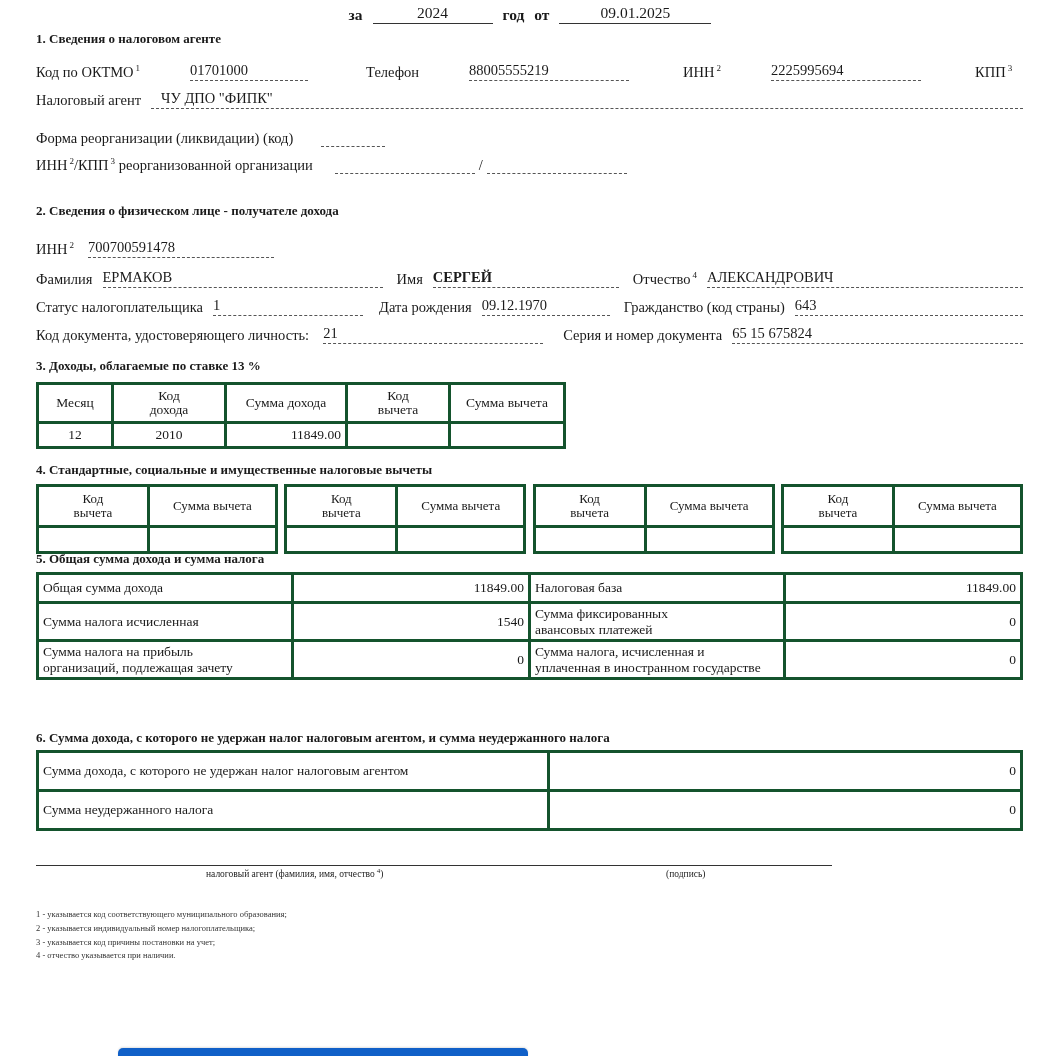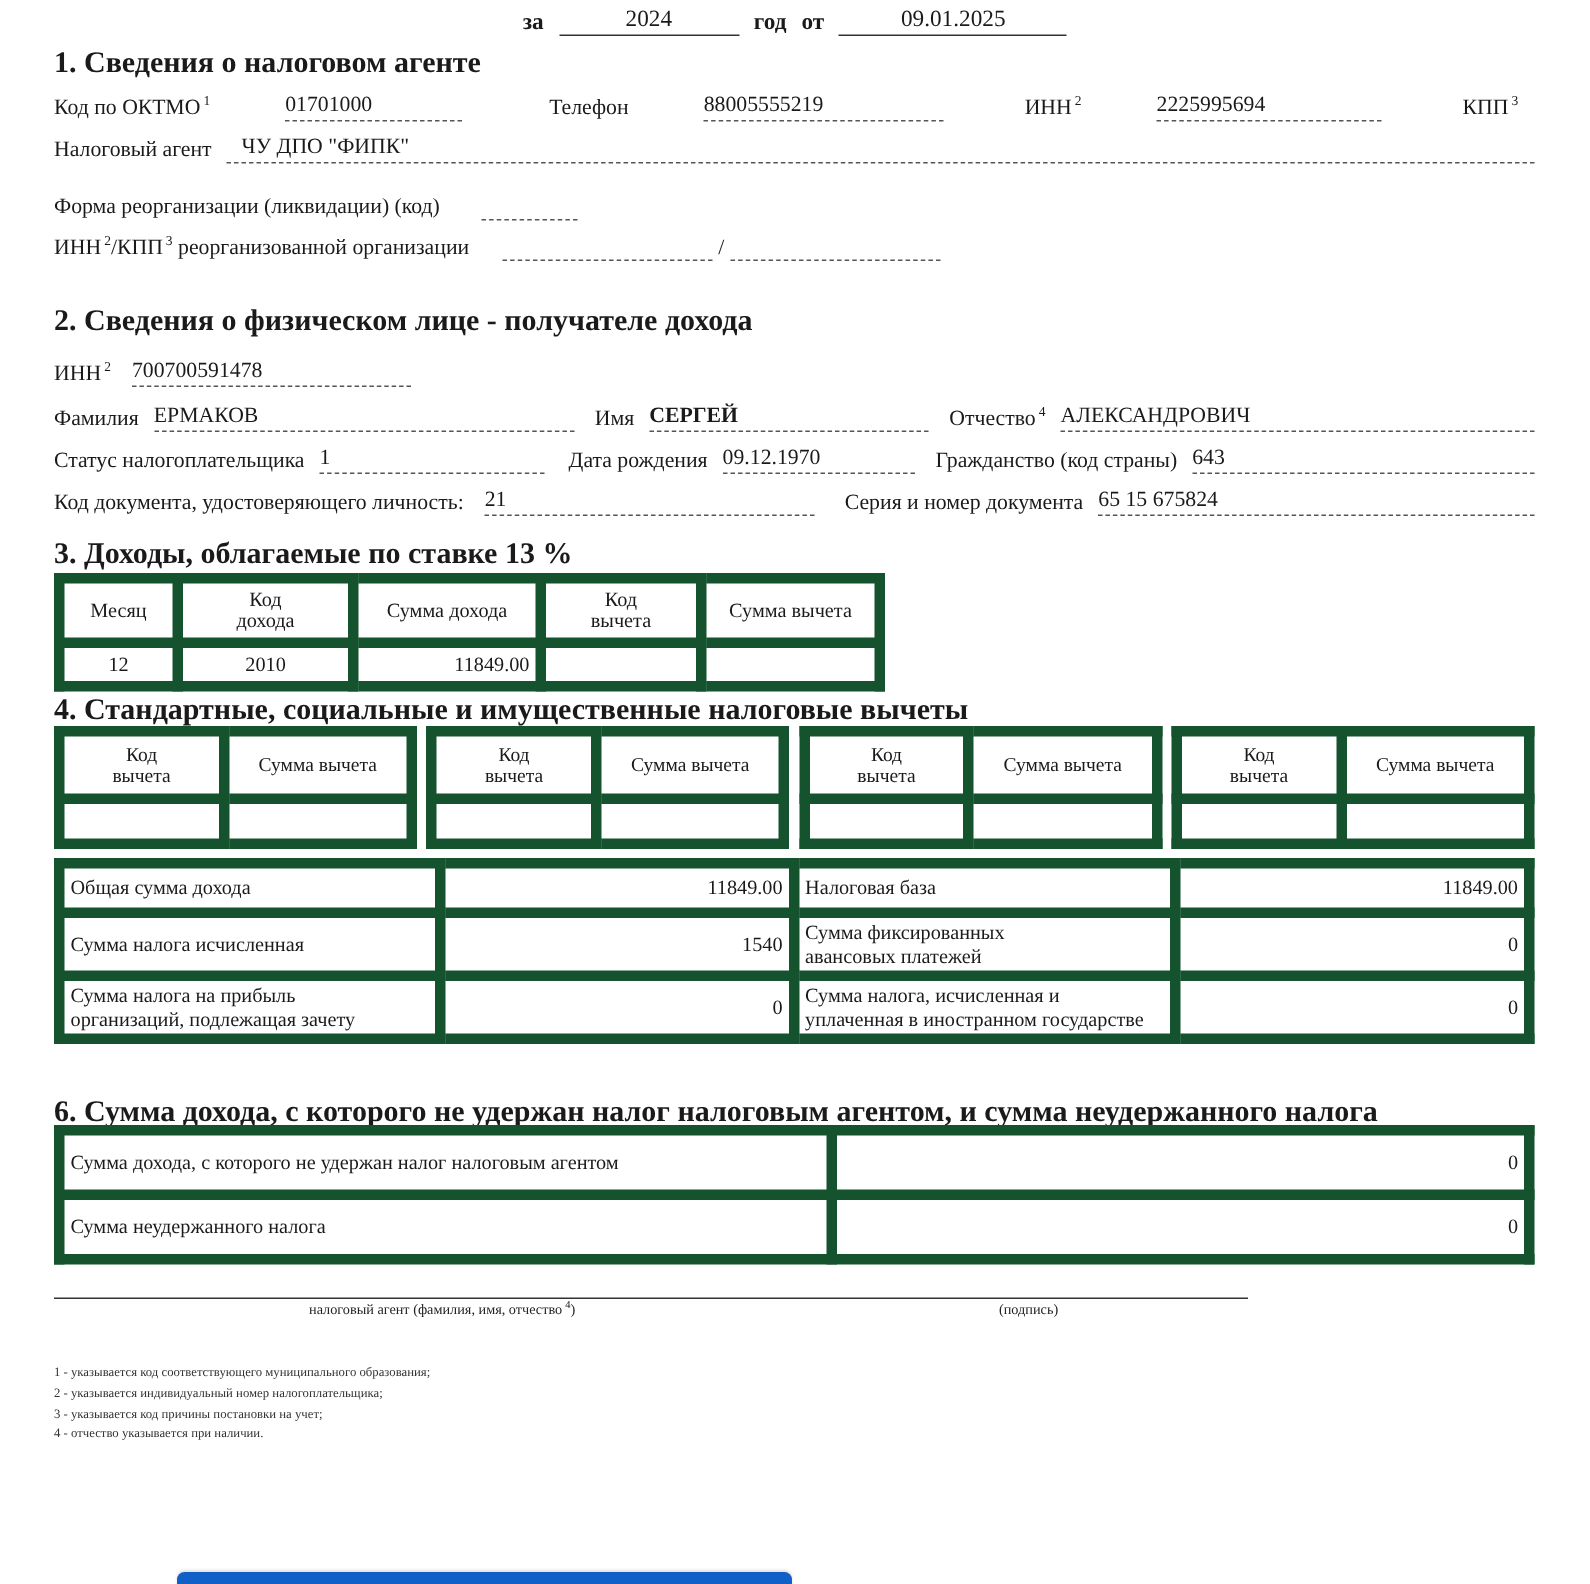--- a/index.html
+++ b/index.html
@@ -63,35 +63,35 @@
     min-width: 140px;
     text-align: center;
     padding: 0 6px 1px 6px;
     font-size: 15.5px;
   }
 
   
   .sec-title {
     position: absolute;
     font-weight: bold;
-    font-size: 20px;
+    font-size: 13px;
     white-space: nowrap;
   }
 
   
   .arow { position: absolute; }
 
   
   table.grid {
     border-collapse: collapse;
     font-size: 13.5px;
     background: #fff;
   }
   table.grid td, table.grid th {
-    border: 7px solid #14532d;
+    border: 3px solid #14532d;
     font-weight: normal;
     padding: 2px 4px;
     vertical-align: middle;
   }
   table.grid th { text-align: center; line-height: 1.05; }
 
   
   #table-income { position: absolute; left: 36px; top: 382px; }
   #table-income th { height: 32px; }
   #table-income td { height: 18px; }
@@ -384,20 +384,21 @@
       <tbody>
         <tr>
           <td class="c-center"></td>
           <td class="c-right"></td>
         </tr>
       </tbody>
     </table>
 
   </div>
 
+  <div class="sec-title" style="left:36px; top:551px;">5. Общая сумма дохода и сумма налога</div>
 
   <table class="grid" id="table-totals">
     <tbody>
       <tr>
         <td class="t5-l1">Общая сумма дохода</td>
         <td class="t5-v1">11849.00</td>
         <td class="t5-l2">Налоговая база</td>
         <td class="t5-v2">11849.00</td>
       </tr>
       <tr>

